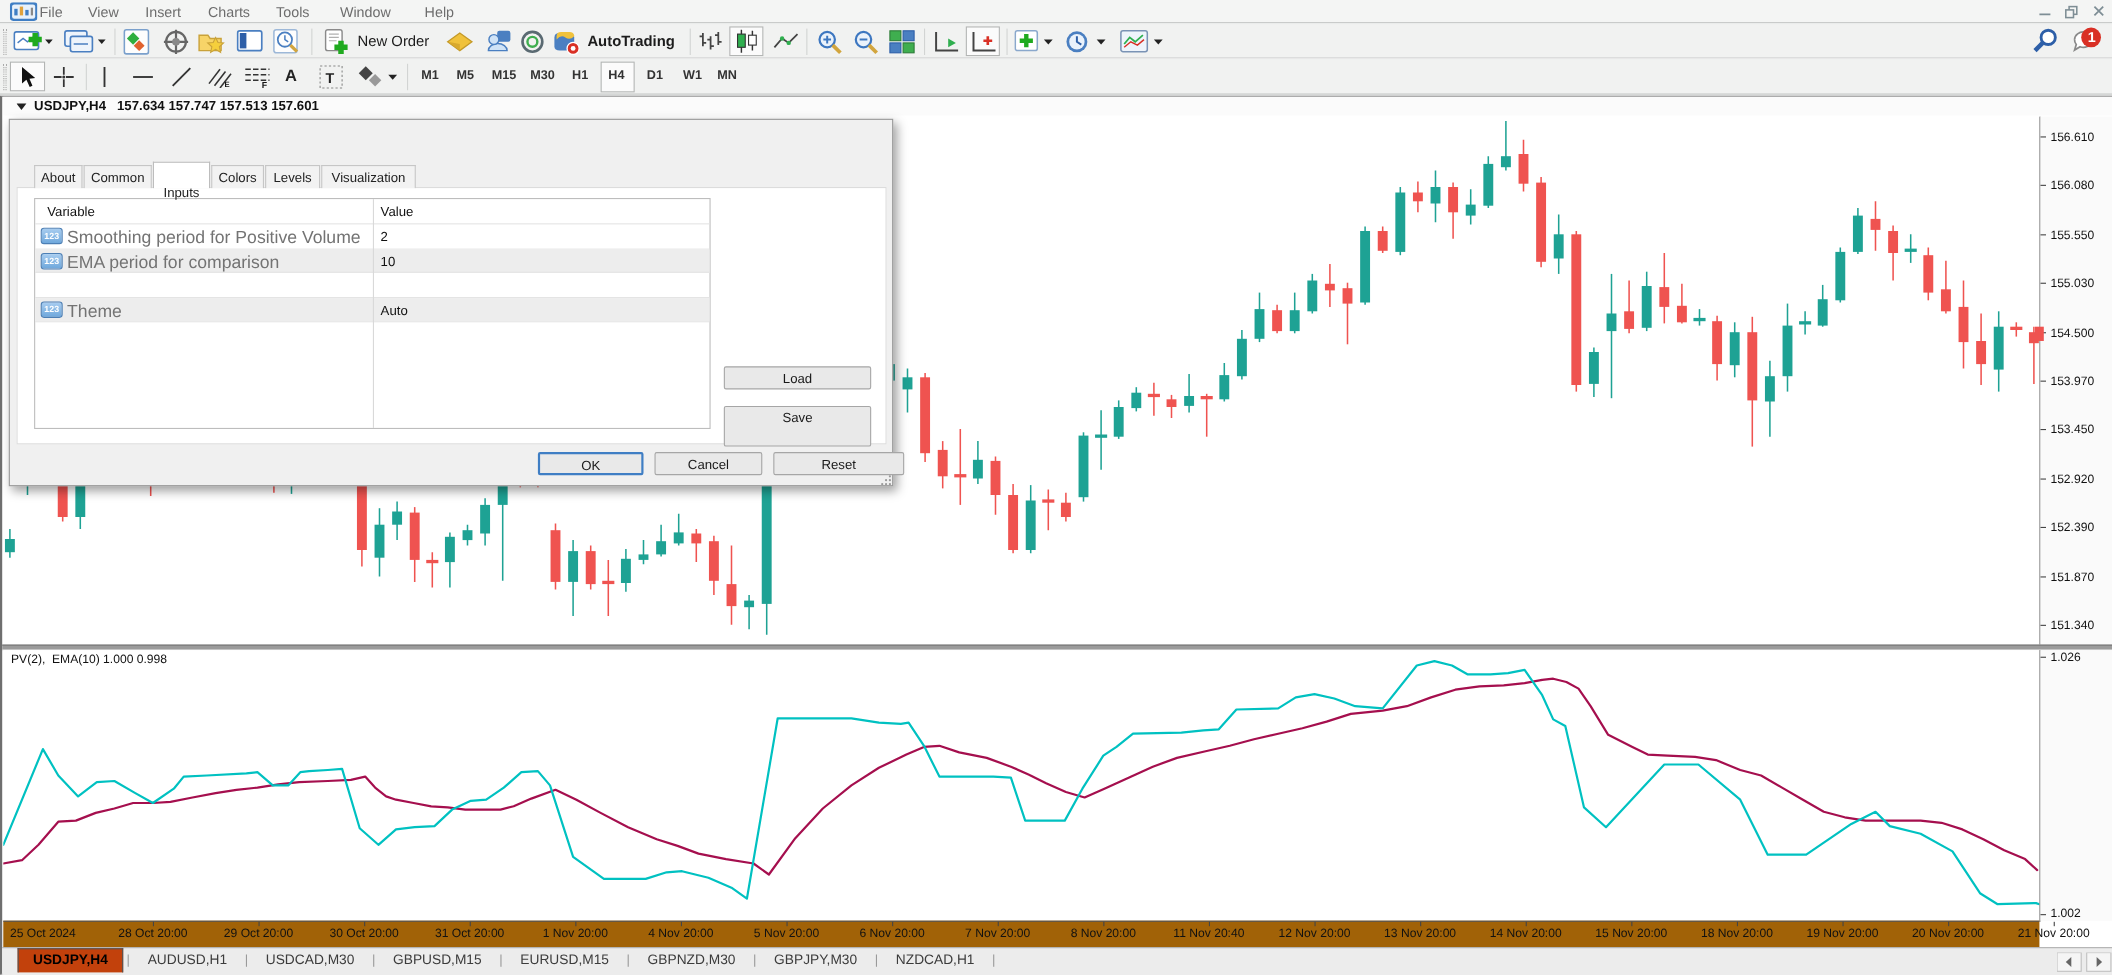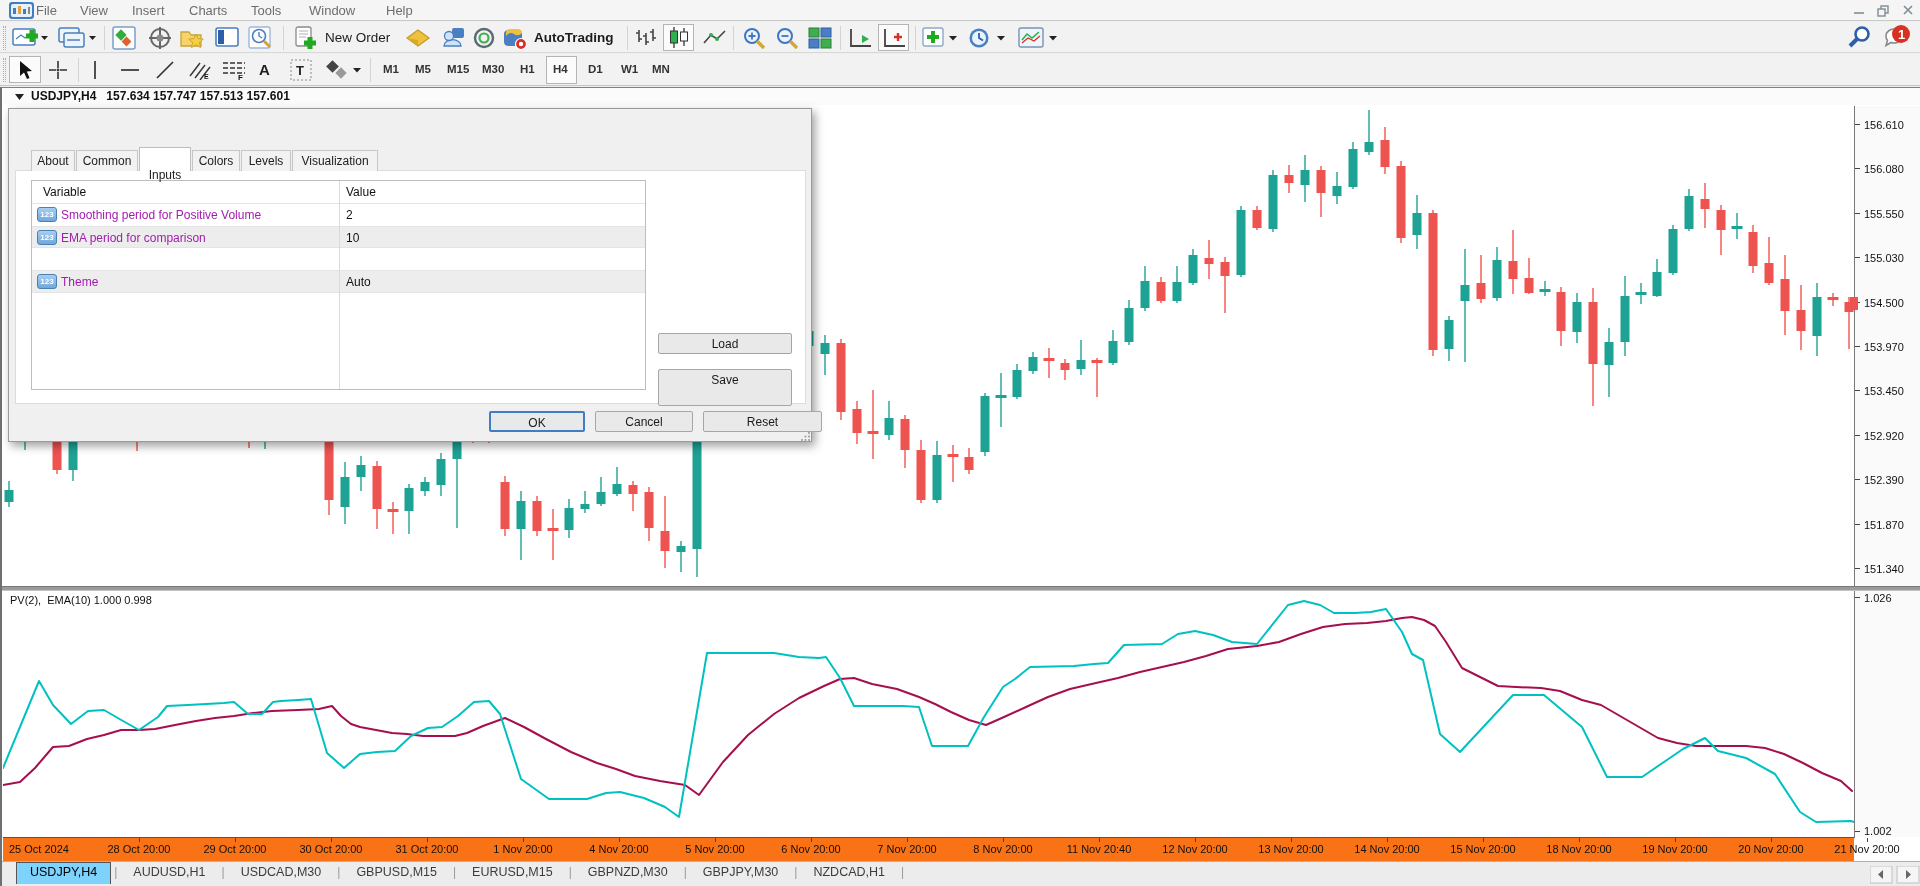--- a/index.html
+++ b/index.html
@@ -23,41 +23,41 @@
 #mainpane{position:absolute;left:1px;top:18px;width:1851px;height:480px;background:#fff}
 #paxis{position:absolute;left:1853px;top:18px;width:67px;height:480px;background:#fafafa}
 .pl{position:absolute;left:9px;font-size:11px;color:#111}
 .ptick{position:absolute;left:0px;width:5px;height:1px;background:#444}
 #vline1{position:absolute;left:1852px;top:18px;width:1px;height:480px;background:#7a7a7a}
 #divider{position:absolute;left:0px;top:498px;width:1920px;height:5px;background:#9b9b9b;border-top:1px solid #777;border-bottom:1px solid #c4c4c4}
 #indpane{position:absolute;left:1px;top:503px;width:1851px;height:246px;background:#fff}
 #iaxis{position:absolute;left:1853px;top:503px;width:67px;height:246px;background:#fafafa}
 #vline2{position:absolute;left:1852px;top:503px;width:1px;height:247px;background:#7a7a7a}
 #indlabel{position:absolute;left:8px;top:506px;font-size:11px;color:#111}
-#dateaxis{position:absolute;left:1px;top:749px;width:1851px;height:24px;background:#f97316;border-top:1px solid #555}
+#dateaxis{position:absolute;left:1px;top:749px;width:1851px;height:24px;background:#a16207;border-top:1px solid #555}
 .dl{position:absolute;top:5px;font-size:11px;color:#111;white-space:nowrap}
 .dlc{transform:translateX(-50%)}
 .dtick{position:absolute;top:0;width:1px;height:4px;background:#444}
 
 #tabbar{position:absolute;left:0px;top:773px;width:1920px;height:26px;background:#ececec;border-top:1px solid #b0b0b0}
 .tab{display:inline-block;padding:3px 13px 0 13px;font-size:12.5px;color:#3c3c3c;height:22px}
-.tab.active{background:#7dd3fc;border:1px solid #555;border-bottom:none;font-weight:normal;color:#000;margin-left:14px;padding-top:2px}
+.tab.active{background:#c2410c;border:1px solid #555;border-bottom:none;font-weight:bold;color:#000;margin-left:14px;padding-top:2px}
 .tsep{display:inline-block;color:#9a9a9a;font-size:12px;padding:3px 3px 0 3px}
 
 #dialog{position:absolute;left:8px;top:108px;width:804px;height:334px;background:#f0f0f0;border:1px solid #9a9a9a;box-shadow:3px 4px 9px rgba(0,0,0,.38)}
 #dtitle{position:absolute;left:0;top:0;width:100%;height:30px;background:#fff;font-size:12.5px;color:#1a1a1a}
 #dtabs{position:absolute;left:6px;top:38px;width:792px;height:24px}
 .dtab{position:absolute;top:3px;height:21px;background:#f2f2f2;border:1px solid #c6c6c6;border-bottom:none;font-size:12px;color:#222;text-align:center;padding-top:3px}
 .dtab.sel{top:0;height:24px;background:#fff;z-index:3;padding-top:20px;border-color:#bdbdbd}
 #dpage{position:absolute;left:6px;top:61px;width:791px;height:234px;background:#fff;border:1px solid #dcdcdc}
 #dtable{position:absolute;left:22px;top:71px;width:615px;height:210px;background:#fff;border:1px solid #bdbdbd}
 .th{position:absolute;top:4px;font-size:12px;color:#111}
 .row{position:absolute;left:0;width:613px;height:21.5px}
 .rowg{background:#ededed}
-.rtext{position:absolute;left:29px;top:4px;font-size:12px;color:#a21caf;white-space:nowrap}
+.rtext{position:absolute;left:29px;top:4px;font-size:16px;color:#737373;white-space:nowrap}
 .rval{position:absolute;left:314px;top:4px;font-size:12px;color:#111}
 .rline{position:absolute;left:0;width:613px;height:1px;background:#e4e4e4}
 #coldiv{position:absolute;left:307px;top:0;width:1px;height:208px;background:#d9d9d9}
 .btn{position:absolute;background:#e9e9e9;border:1px solid #a6a6a6;border-radius:2px;font-size:12px;color:#1a1a1a;text-align:center;padding-top:3px}
 .icon123{position:absolute;left:5px;top:3px;width:20px;height:15px;background:linear-gradient(#a8cdf0,#6fa8dc);border:1px solid #4c7fb5;border-radius:3px;color:#fff;font-size:8px;font-weight:bold;text-align:center;line-height:14px}
 .iconab{position:absolute;left:5px;top:3px;width:20px;height:15px;background:linear-gradient(#f7efa8,#e8d95c);border:1px solid #b3a133;border-radius:3px;color:#6b5d10;font-size:9px;font-weight:bold;text-align:center;line-height:14px}
 
 #tflogo{position:absolute;left:1497px;top:10px;width:420px;height:66px}
 #tftext{position:absolute;left:57px;top:20px;font-size:31px;color:#9aa0a3;letter-spacing:3px;white-space:nowrap;transform:scaleX(.82);transform-origin:left top}
 </style></head>

